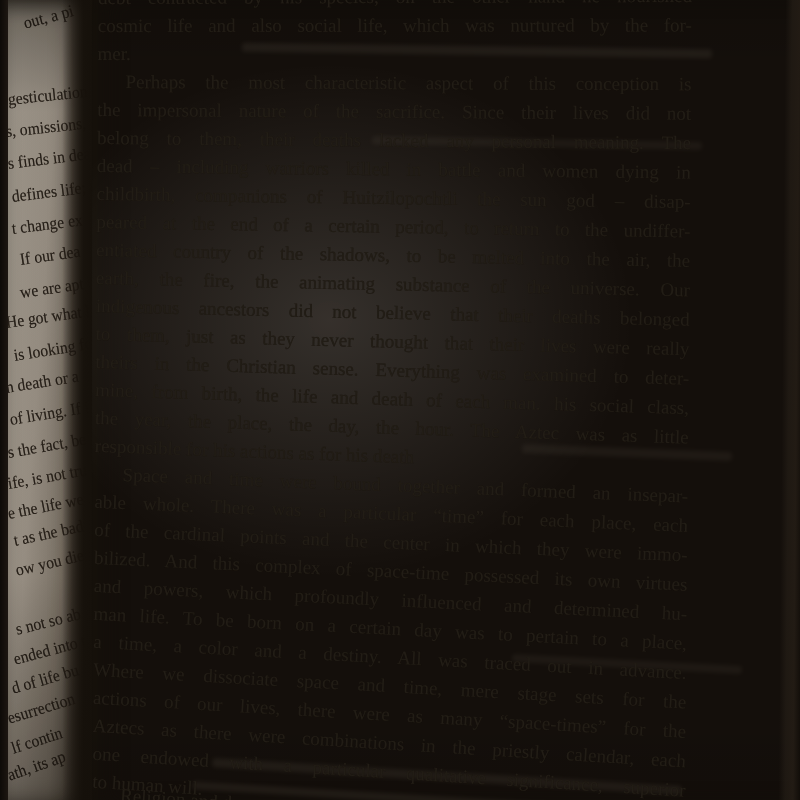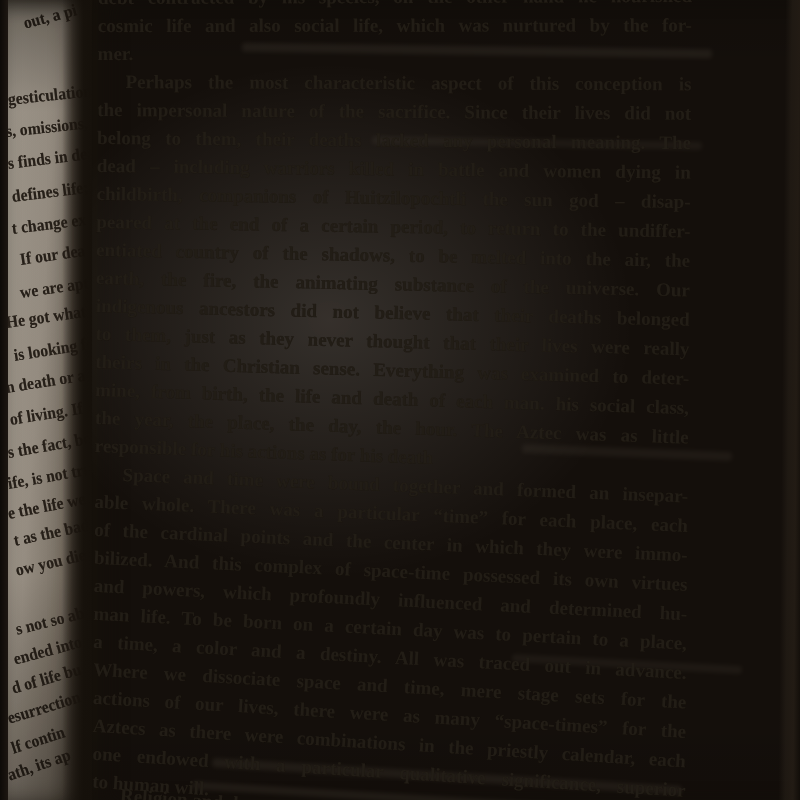--- a/index.html
+++ b/index.html
@@ -1,17 +1,17 @@
 <!DOCTYPE html>
 <html><head>
 <meta charset="utf-8">
 <style>
   html,body{margin:0;padding:0;background:#16110d;}
   body{width:800px;height:800px;overflow:hidden;font-family:"Liberation Serif","DejaVu Serif",serif;}
-  .photo{position:relative;width:800px;height:800px;overflow:hidden;filter:blur(0.3px) contrast(1.02);background:#16110d;font-weight:bold;}
+  .photo{position:relative;width:800px;height:800px;overflow:hidden;filter:blur(0.3px) contrast(1.02);background:#16110d;}
 
   
   .book-left-edge{position:absolute;left:0;top:0;width:12px;height:800px;
     background:linear-gradient(90deg,#0f0c09 0%,#1d1712 60%,#2a231b 100%);}
 
   
   .left-page{position:absolute;left:8px;top:0;width:84px;height:800px;overflow:hidden;
     background:linear-gradient(94deg,#a59d91 0%,#9b9286 40%,#7c7367 68%,#4e463c 90%,#332c24 100%);
     box-shadow:inset -22px 0 26px -8px rgba(18,14,9,0.9), inset 0 14px 18px -8px rgba(18,14,9,0.55);}
   .left-page::after{content:"";position:absolute;inset:0;

